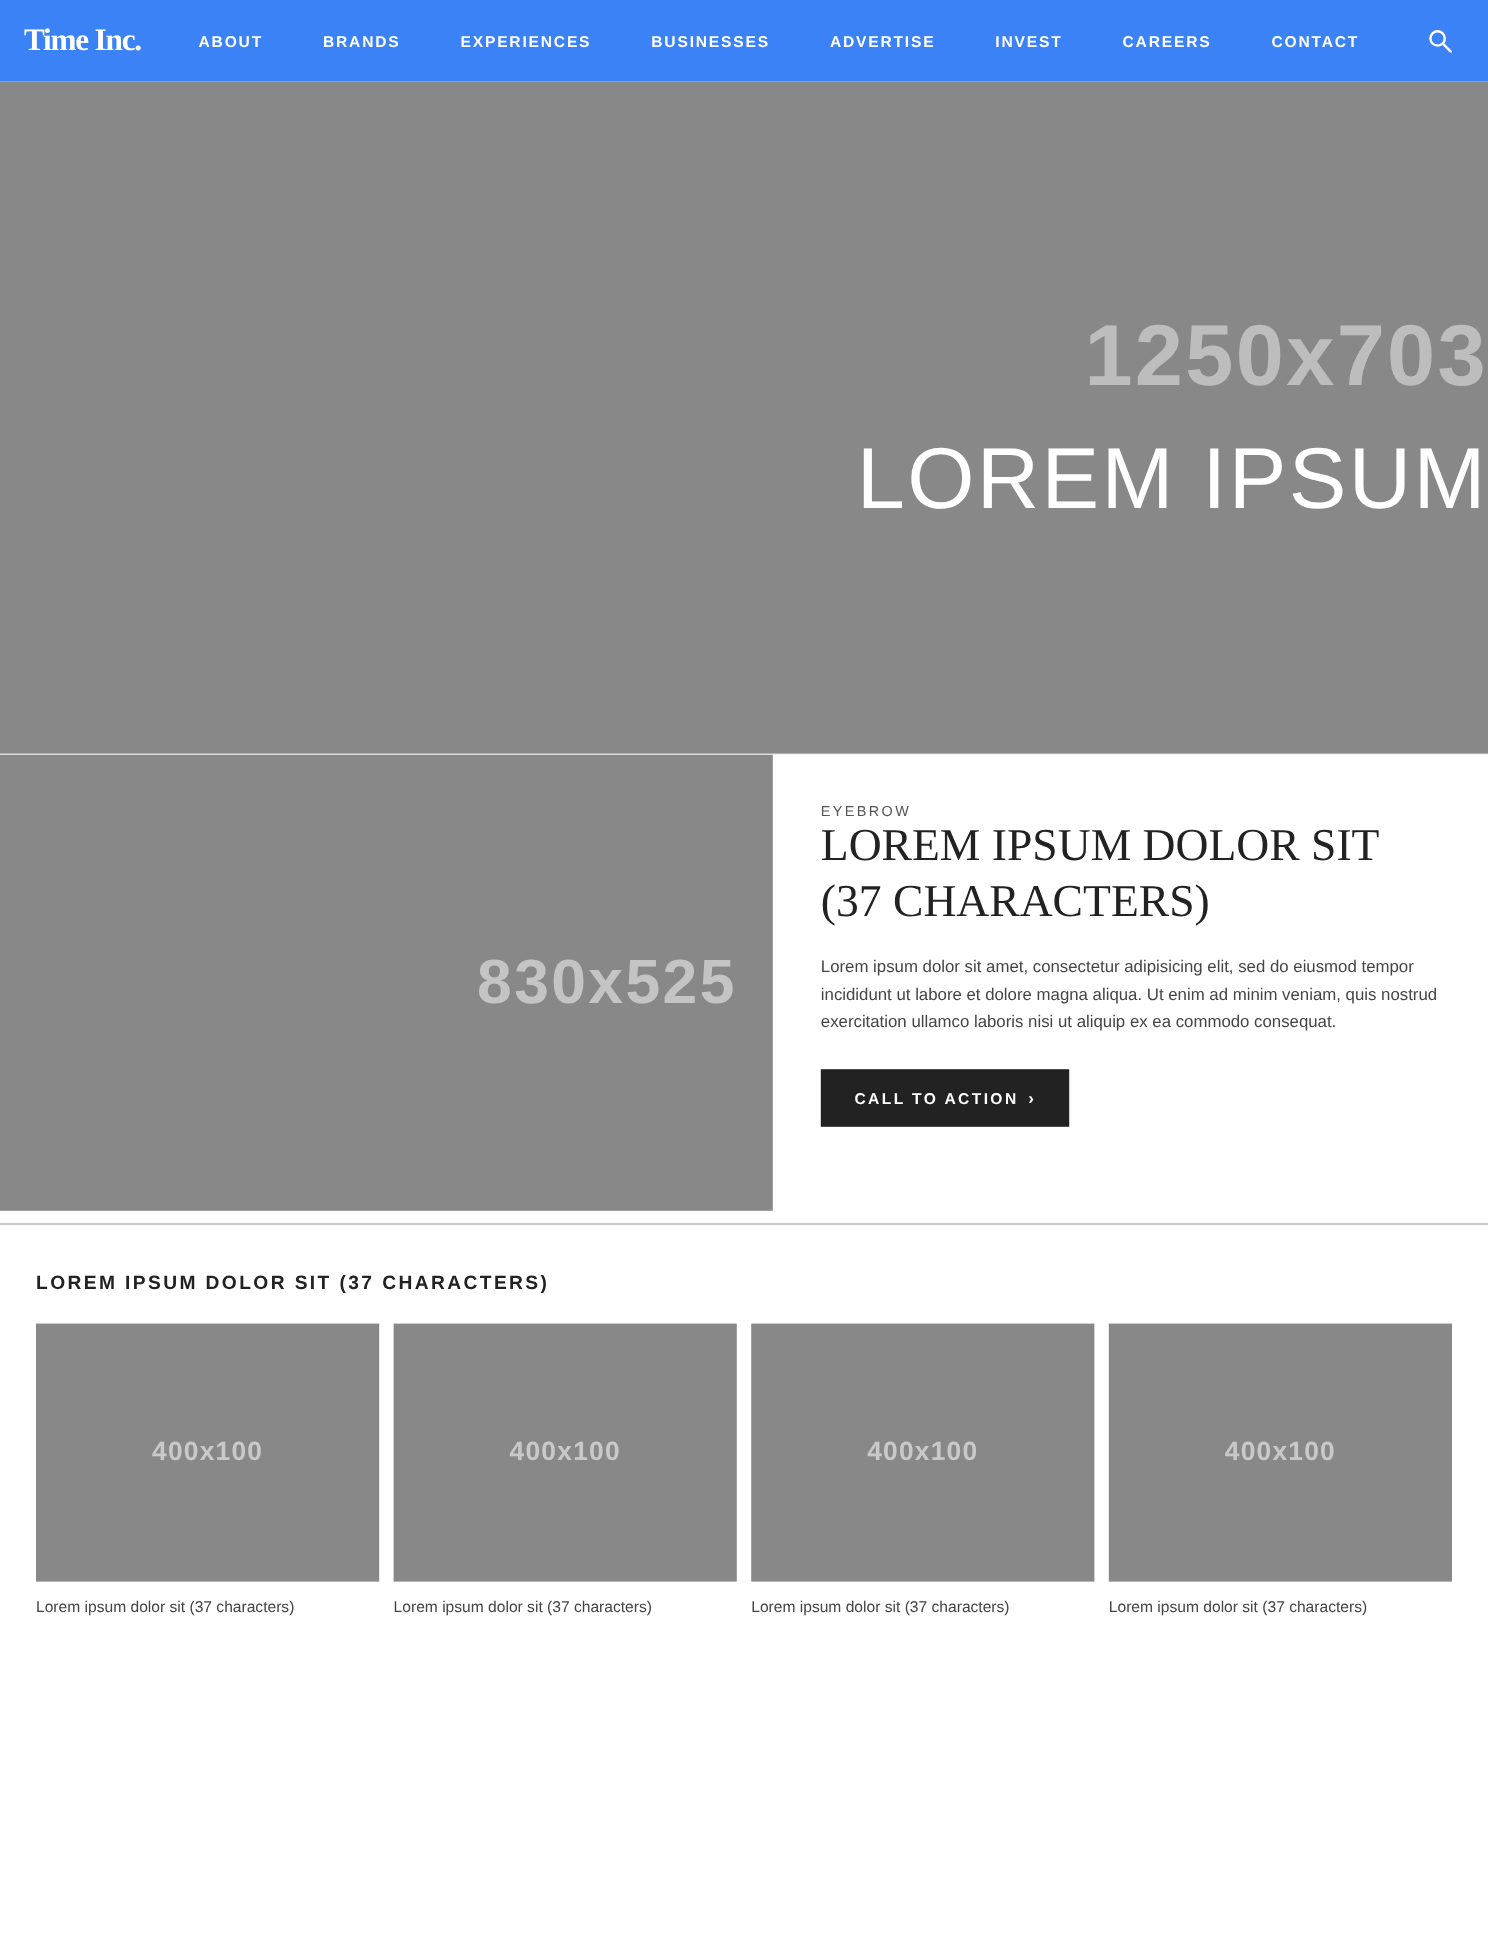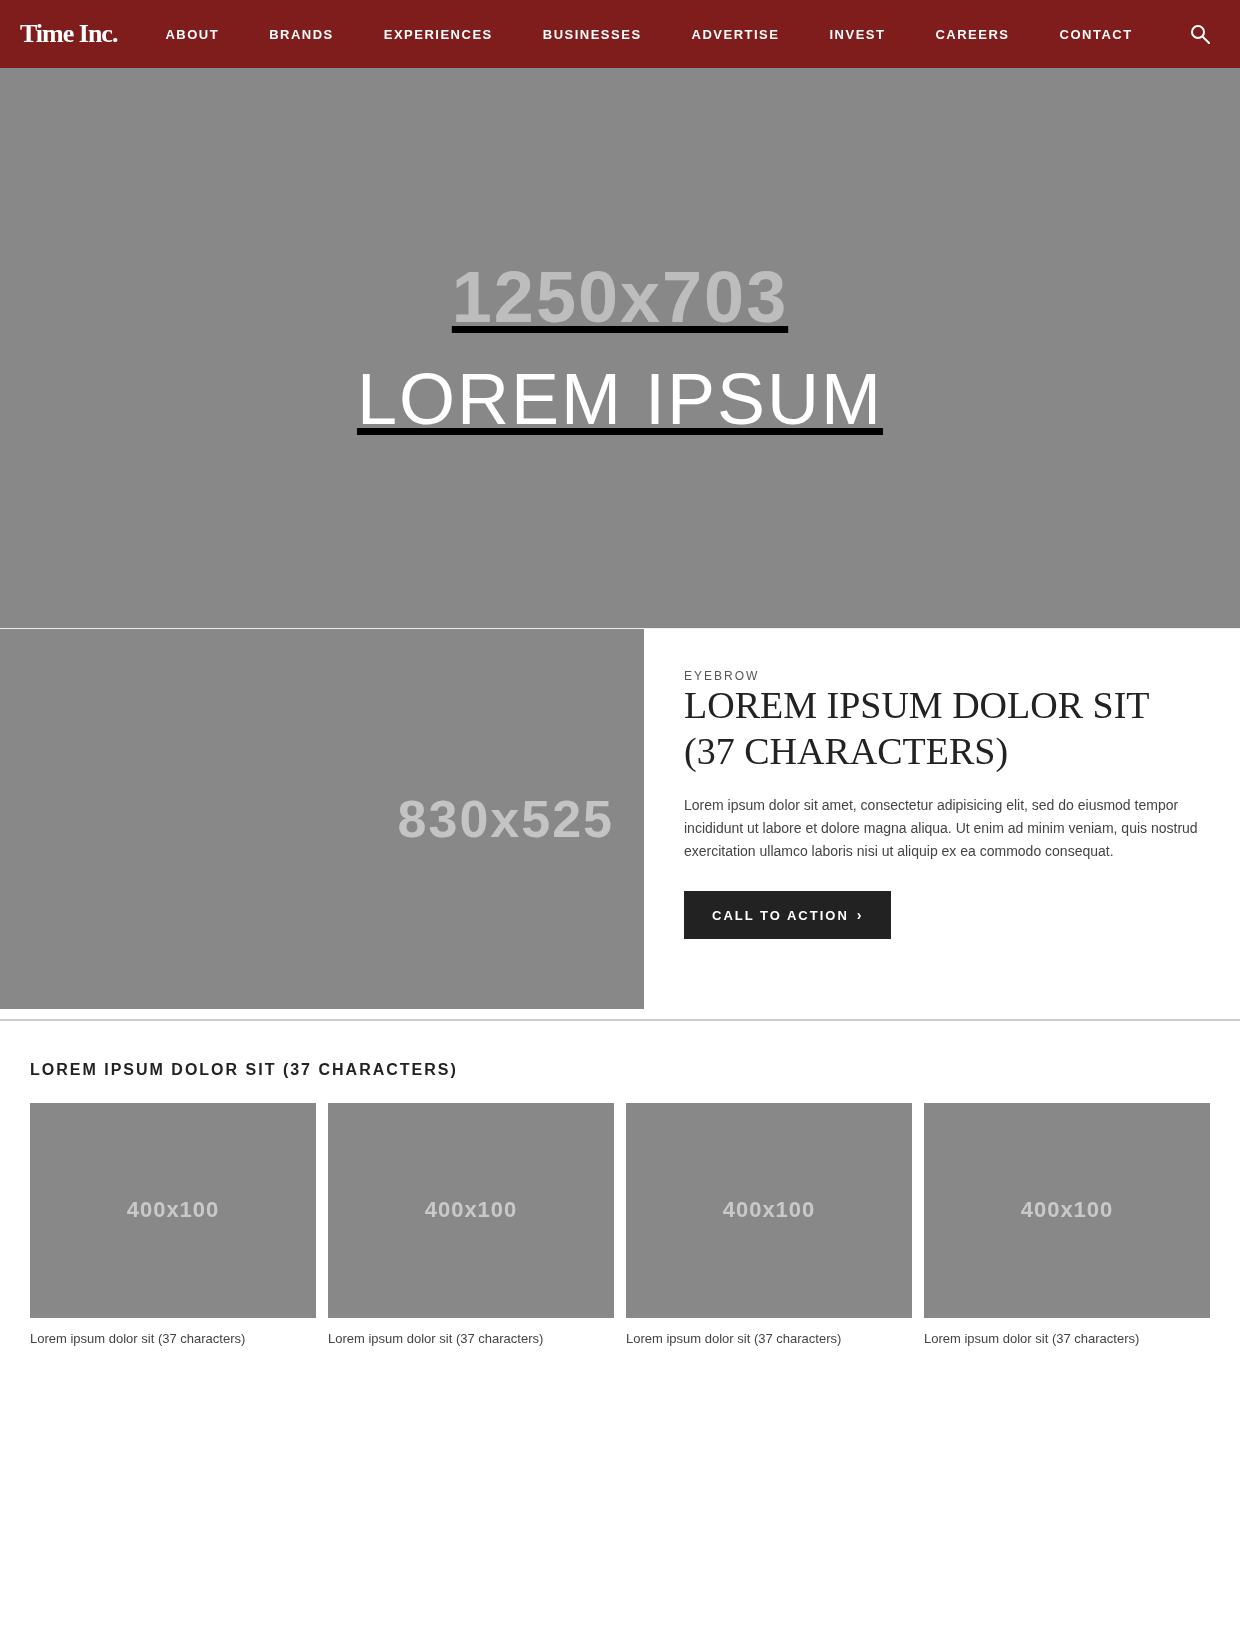--- a/index.html
+++ b/index.html
@@ -1,20 +1,20 @@
 <!DOCTYPE html>
 <html><head>
   <meta charset="utf-8">
   <style>
     * { margin: 0; padding: 0; box-sizing: border-box; }
     body { font-family: Arial, sans-serif; background: #fff; width: 1240px; }
 
     
     header {
-      background: #7f1d1d;
+      background: #3b82f6;
       display: flex;
       align-items: center;
       height: 68px;
       padding: 0 20px;
     }
     .logo {
       color: #fff;
       font-family: Georgia, serif;
       font-size: 26px;
       font-weight: bold;
@@ -53,24 +53,23 @@
       align-items: center;
     }
 
     
     .hero {
       background: #888;
       width: 100%;
       height: 560px;
       display: flex;
       flex-direction: column;
-      align-items: center;
+      align-items: flex-end;
       justify-content: center;
       position: relative;
-      text-decoration: underline;
     }
     .hero-dimensions {
       color: rgba(255,255,255,0.45);
       font-size: 72px;
       font-weight: bold;
       letter-spacing: 2px;
     }
     .hero-title {
       color: #fff;
       font-size: 72px;

